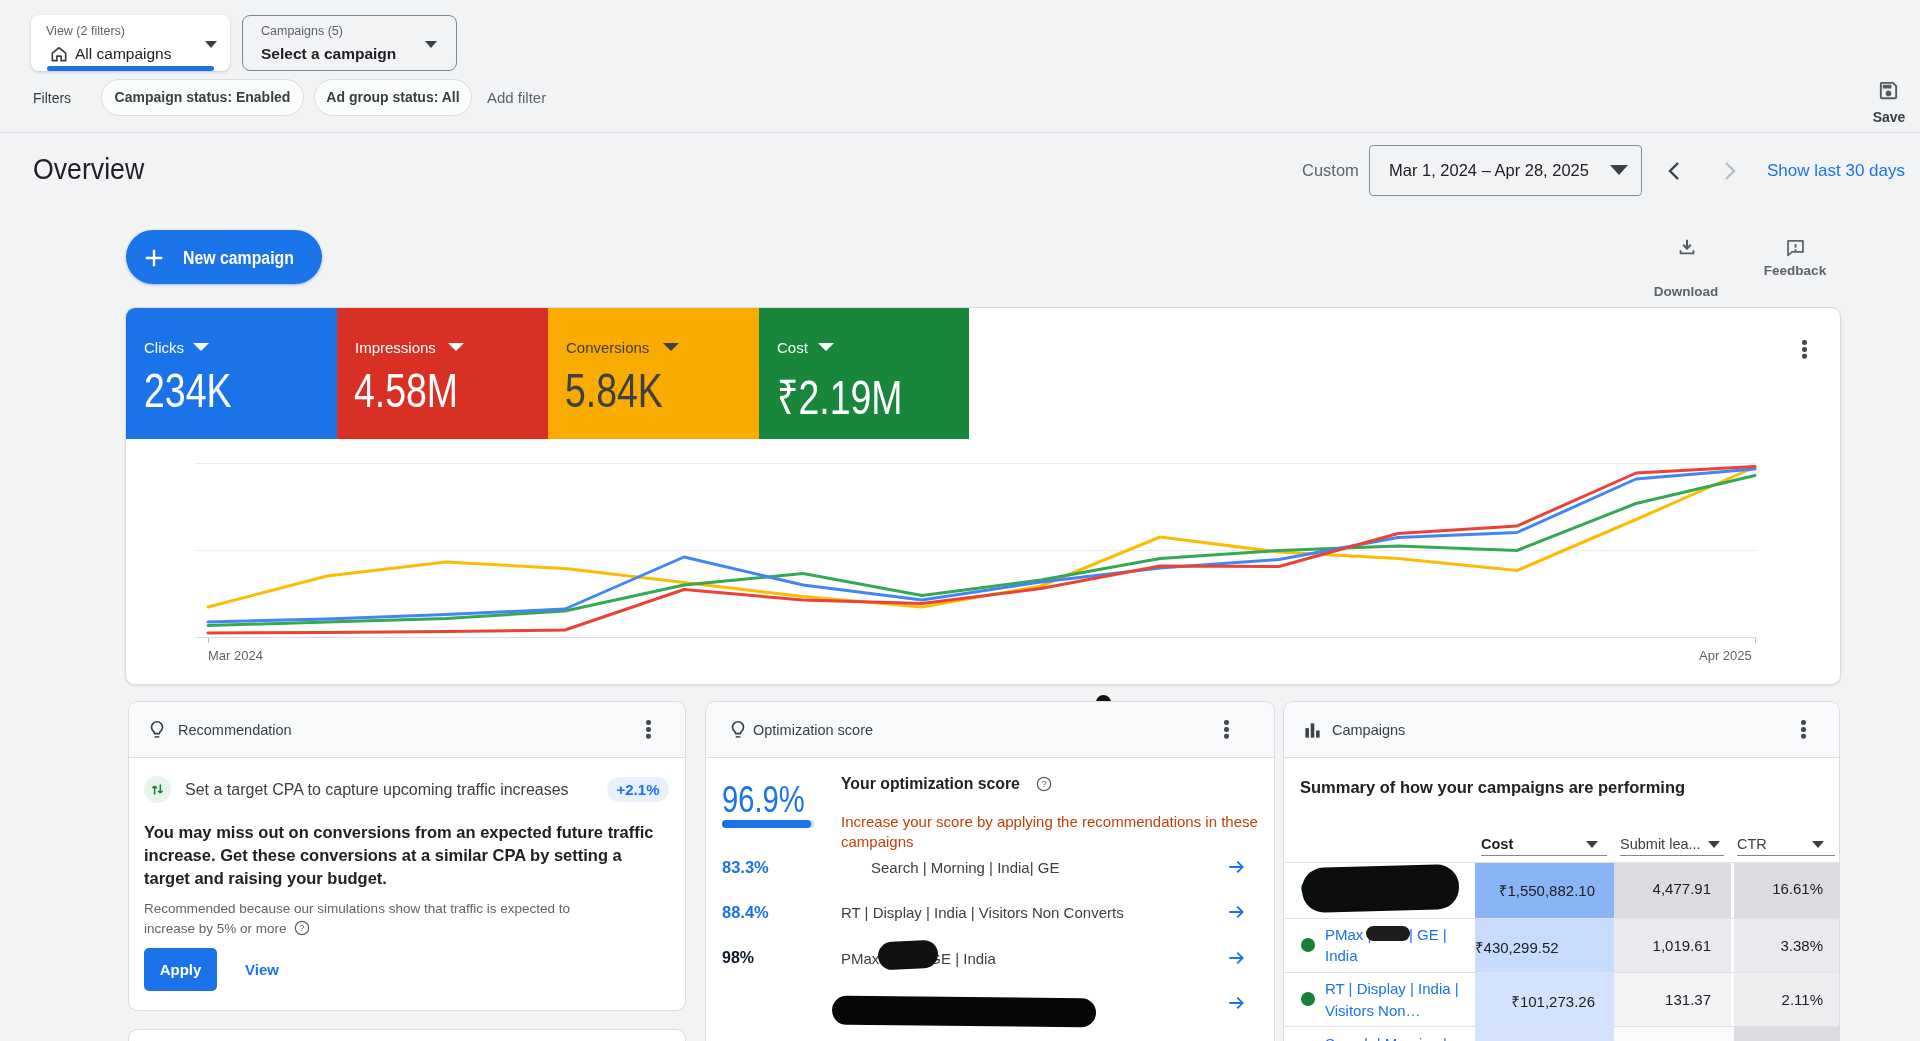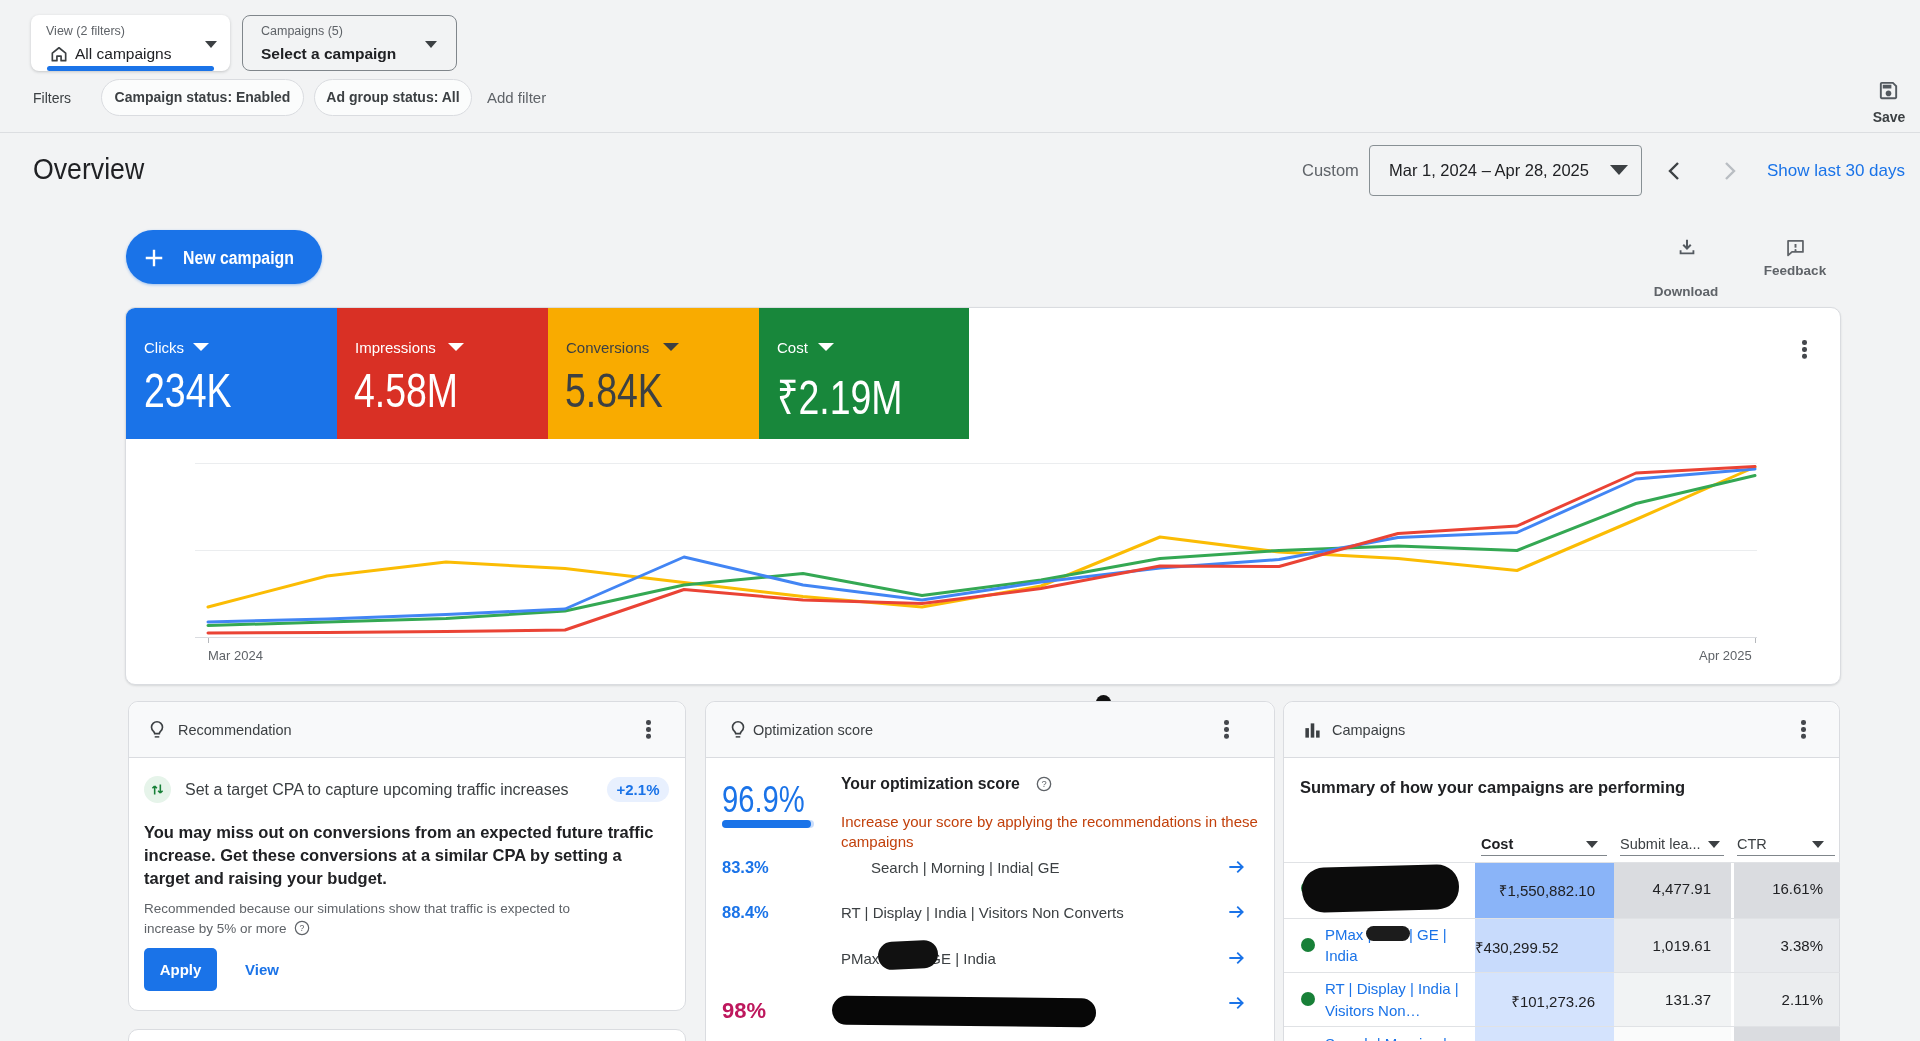--- a/index.html
+++ b/index.html
@@ -167,21 +167,21 @@
 <svg class="abs" style="left:1226px; top:857px;" width="20" height="20" viewBox="0 0 24 24" fill="none" stroke="#1a73e8" stroke-width="2.2">
     <path d="M4 12 H20 M13.5 5.5 L20 12 L13.5 18.5"></path>
   </svg>
 
 <div class="abs" style="left:722px; top:903px; font-size:16.5px; font-weight:700; color:#1a73e8;">88.4%</div>
 <div class="abs" style="left:841px; top:904px; font-size:15px; color:#3c4043;">RT | Display | India | Visitors Non Converts</div>
 <svg class="abs" style="left:1226px; top:902px;" width="20" height="20" viewBox="0 0 24 24" fill="none" stroke="#1a73e8" stroke-width="2.2">
     <path d="M4 12 H20 M13.5 5.5 L20 12 L13.5 18.5"></path>
   </svg>
 
-<div class="abs" style="left:722px; top:998px; font-size:22px; font-weight:700; color:#be185d;">98%</div>
+<div class="abs" style="left:722px; top:949px; font-size:16px; font-weight:700; color:#0f172a;">98%</div>
 <div class="abs" style="left:841px; top:950px; font-size:15px; color:#3c4043;">PMax&nbsp;&nbsp;&nbsp;&nbsp;&nbsp;&nbsp;&nbsp;&nbsp;&nbsp;&nbsp;&nbsp;&nbsp;GE | India</div>
 <div class="abs" style="left:878px; top:941px; width:60px; height:28px; background:#111; border-radius:14px; transform:rotate(-3deg);"></div>
 <svg class="abs" style="left:1226px; top:948px;" width="20" height="20" viewBox="0 0 24 24" fill="none" stroke="#1a73e8" stroke-width="2.2">
     <path d="M4 12 H20 M13.5 5.5 L20 12 L13.5 18.5"></path>
   </svg>
 
 <div class="abs" style="left:722px; top:994px; font-size:16.5px; font-weight:700; color:#1a73e8;margin-top:48px;">100%</div>
 <div class="abs" style="left:832px; top:997px; width:264px; height:29px; background:#070707; border-radius:15px; transform:rotate(0.6deg);"></div>
 <svg class="abs" style="left:1226px; top:993px;" width="20" height="20" viewBox="0 0 24 24" fill="none" stroke="#1a73e8" stroke-width="2.2">
     <path d="M4 12 H20 M13.5 5.5 L20 12 L13.5 18.5"></path>

